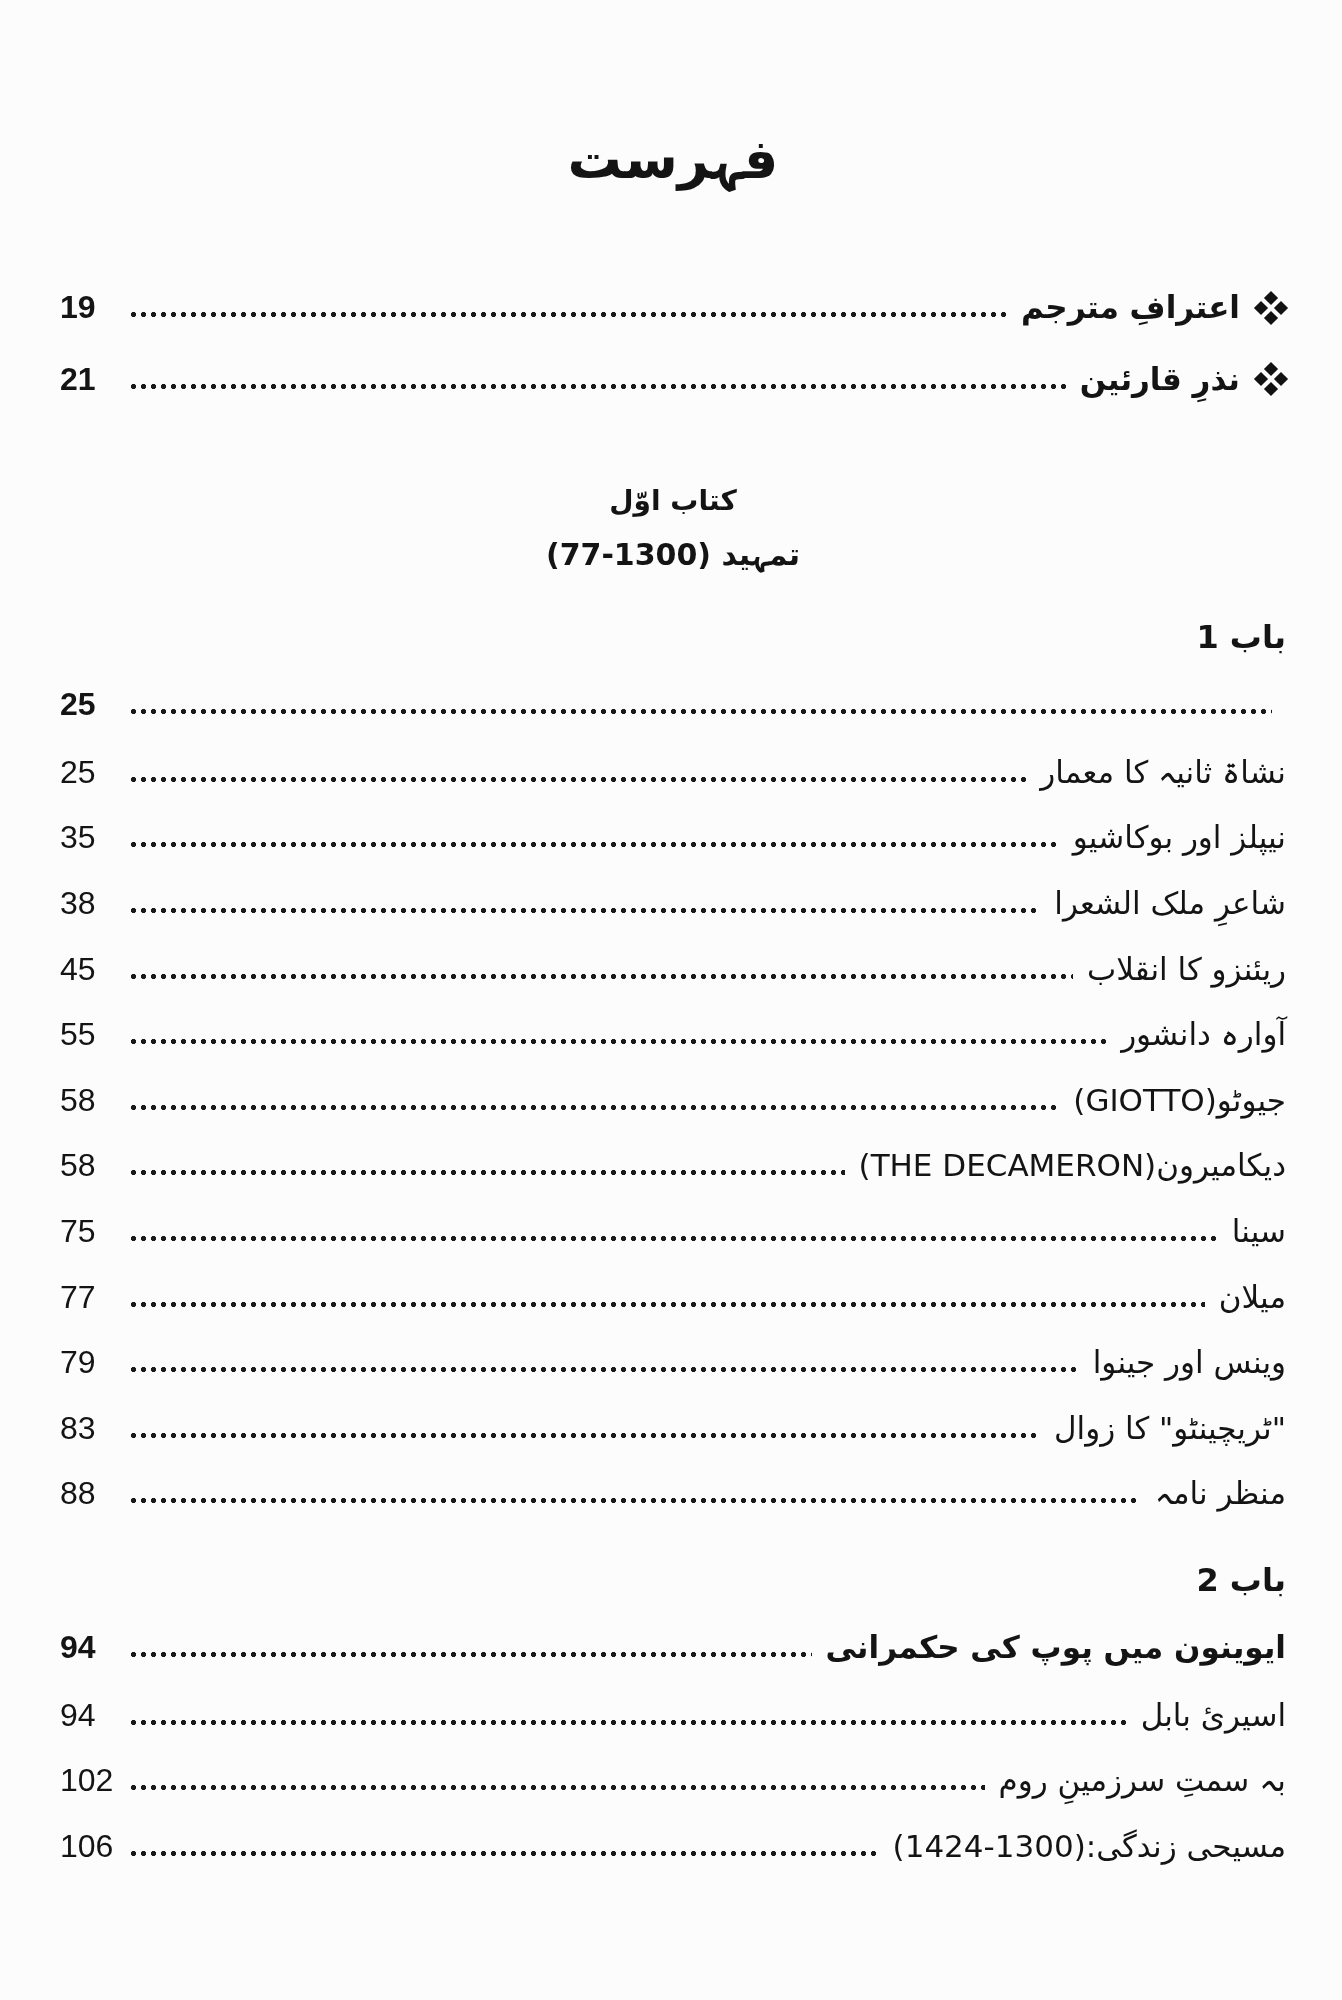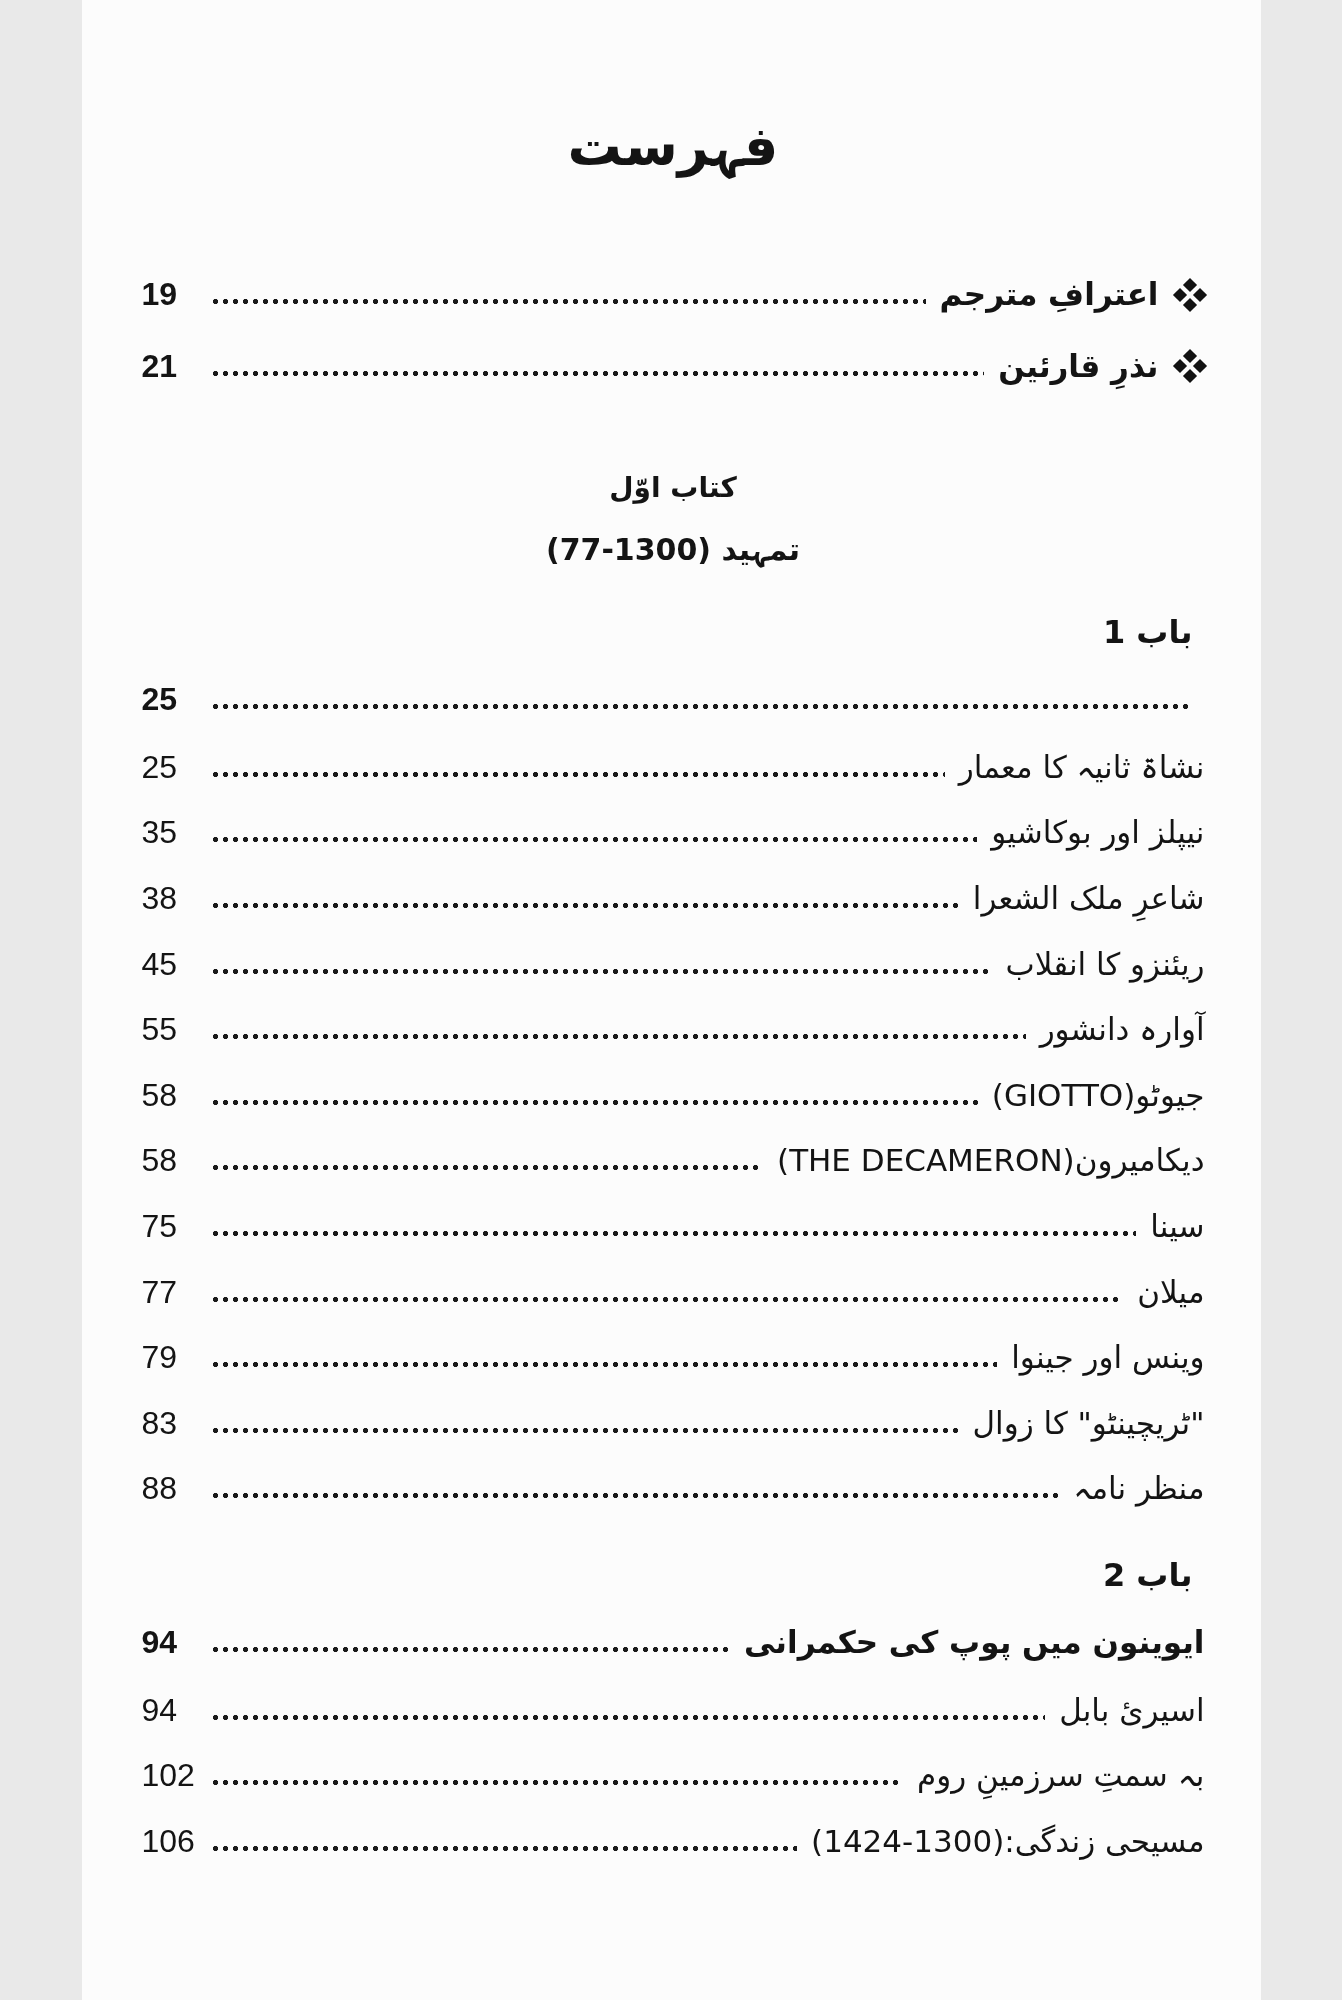--- a/index.html
+++ b/index.html
@@ -1,25 +1,25 @@
 <!DOCTYPE html>
 <html lang="ur" dir="rtl"><head>
 <meta charset="utf-8">
 <style>
   html,body { margin:0; padding:0; background:#e9e9e9; }
   .page {
     position:relative;
-    width:1179px; height:2000px;
+    width:1342px; height:2000px;
     margin:0 auto;
     background:#fcfcfc;
     color:#141414;
     direction:rtl;
     font-family:"DejaVu Sans", sans-serif;
     box-sizing:border-box;
-    padding:3px 56px 0 60px;
+    padding:16px 56px 0 60px;
     overflow:hidden;
   }
   
   .title {
     margin:0;
     padding-top:112px;
     text-align:center;
     font-size:54px;
     font-weight:bold;
     letter-spacing:1px;
@@ -68,27 +68,27 @@
   }
   .bullet i.d1 { top:0;    left:10px; }
   .bullet i.d2 { bottom:0; left:10px; }
   .bullet i.d3 { left:0;   top:10px;  }
   .bullet i.d4 { right:0;  top:10px;  }
   
   .front { margin-top:96px; }
   .front .row { margin-bottom:30px; }
   .book-head { text-align:center; margin-top:84px; }
   .book-title { font-size:28px; font-weight:bold; }
-  .book-sub   { font-size:30px; font-weight:bold; margin-top:28px; }
+  .book-sub   { font-size:30px; font-weight:bold; margin-top:20px; }
   .chapters { margin-top:4px; }
   .chap-head {
     text-align:right;
     font-size:32px;
     font-weight:bold;
-    margin:46px 12px 28px 0;
+    margin:46px 0 28px 0;
   }
   .chap-head + .row { margin-bottom:26px; }
 </style>
 </head>
 <body>
 
 <div class="page">
   <h1 class="title">فہرست</h1>
 
   <section class="front" id="front-rows">

